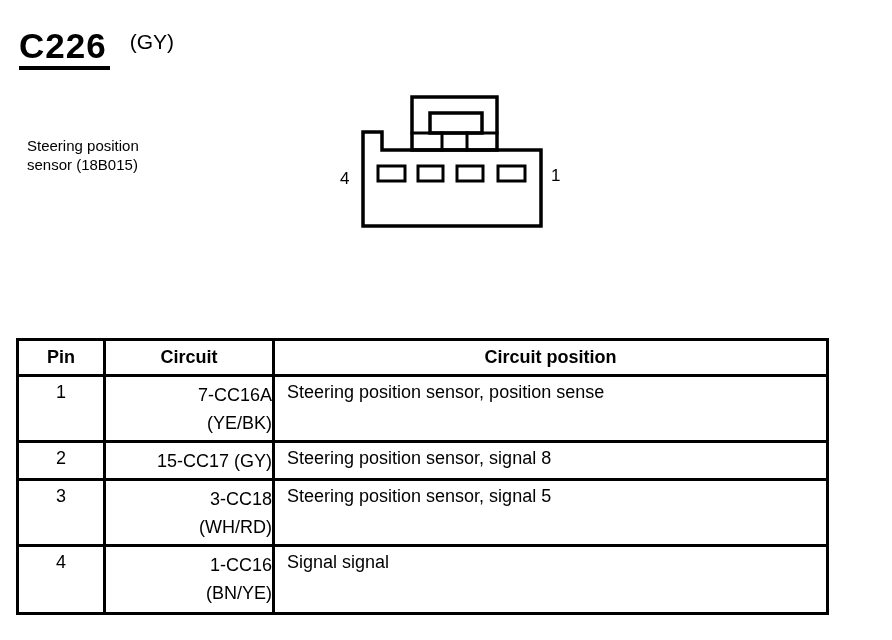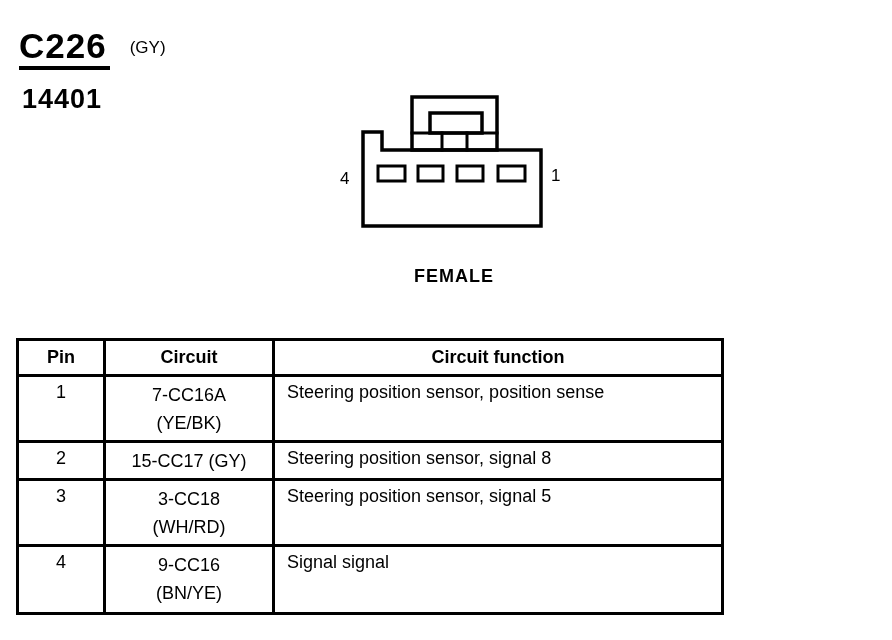--- a/index.html
+++ b/index.html
@@ -18,22 +18,22 @@
     position: absolute; left: 19px; top: 28px;
     display: flex; align-items: flex-start;
   }
   .connector-id {
     font-size: 35px; font-weight: bold; line-height: 1.0;
     letter-spacing: 1px;
     border-bottom: 4px solid #000;
     padding: 0 3px 3px 0;
   }
   .connector-color {
-    font-size: 17px; font-weight: normal;
-    margin-left: 20px; margin-top: 10px;
+    font-size: 21px; font-weight: normal;
+    margin-left: 20px; margin-top: 2px;
   }
   .part-number {
     position: absolute; left: 22px; top: 84px;
     font-size: 27px; font-weight: bold; letter-spacing: 1px;
   }
   .description {
     position: absolute; left: 27px; top: 136px;
     font-size: 15px; line-height: 19px;
   }
 
@@ -41,91 +41,93 @@
   .connector-svg { position: absolute; left: 325px; top: 80px; }
   .female-label {
     position: absolute; left: 374px; top: 266px; width: 160px;
     text-align: center; font-size: 18px; font-weight: bold;
     letter-spacing: 1px;
   }
 
   
   table.pinout {
     position: absolute; left: 16px; top: 338px;
-    width: 708px;
+    width: 813px;
     border-collapse: collapse; table-layout: fixed;
   }
   table.pinout col.c-pin { width: 87px; }
   table.pinout col.c-circuit { width: 169px; }
   table.pinout th, table.pinout td {
     border: 3px solid #000000;
     font-size: 18px;
   }
   table.pinout th {
     height: 36px; font-weight: bold;
     text-align: center; vertical-align: middle;
   }
   tr.r-tall  { height: 66px; }
   tr.r-short { height: 38px; }
   tr.r-last  { height: 68px; }
   td.pin {
     text-align: center; vertical-align: top; padding-top: 5px;
   }
   td.circuit {
-    text-align: center; vertical-align: top; padding-top: 4px;
+    text-align: right; vertical-align: top; padding-top: 4px;
     line-height: 28px;
   }
   td.func {
     text-align: left; vertical-align: top;
     padding: 5px 4px 4px 12px;
   }
 </style>
 </head>
 <body>
 
 <div class="page">
 
   <div class="id-row">
     <div class="connector-id">C226</div>
     <div class="connector-color">(GY)</div>
   </div>
-  <div class="part-number">14401</div>
+  <div class="description">
+    <div>Steering position</div>
+    <div>sensor (18B015)</div>
+  </div>
 
   <svg class="connector-svg" width="260" height="220" viewBox="325 80 260 220" fill="none" stroke="#000000" stroke-linejoin="miter" stroke-linecap="square">
 
     <rect x="412" y="97" width="85" height="53" stroke-width="3.5"></rect>
     <line x1="412" y1="133" x2="497" y2="133" stroke-width="3"></line>
     <rect x="430" y="113" width="52" height="20" stroke-width="3.5"></rect>
     <line x1="442" y1="133" x2="442" y2="150" stroke-width="3"></line>
     <line x1="467" y1="133" x2="467" y2="150" stroke-width="3"></line>
 
     <path stroke-width="3.5" d="M 363 226 L 363 132 L 382 132 L 382 150 L 541 150 L 541 226 Z"></path>
 
     <rect x="378" y="166" width="27" height="15" stroke-width="3"></rect>
     <rect x="418" y="166" width="25" height="15" stroke-width="3"></rect>
     <rect x="457" y="166" width="26" height="15" stroke-width="3"></rect>
     <rect x="498" y="166" width="27" height="15" stroke-width="3"></rect>
 
     <text x="340" y="184" fill="#000000" stroke="none" font-size="17" font-family="Liberation Sans, sans-serif">4</text>
     <text x="551" y="181" fill="#000000" stroke="none" font-size="17" font-family="Liberation Sans, sans-serif">1</text>
   </svg>
 
-  <div class="female-label">FEMALE</div>
 
   <table class="pinout">
     <colgroup>
         <col class="c-pin">
         <col class="c-circuit">
         <col class="c-func">
       </colgroup>
     <thead>
       <tr>
         <th>Pin</th>
         <th>Circuit</th>
-        <th>Circuit function</th>
+        <th>Circuit position</th>
       </tr>
     </thead>
     <tbody>
       <tr class="r-tall">
         <td class="pin">1</td>
         <td class="circuit">
           <div>7-CC16A</div>
           <div>(YE/BK)</div>
         </td>
         <td class="func">Steering position sensor, position sense</td>
@@ -142,21 +144,21 @@
         <td class="pin">3</td>
         <td class="circuit">
           <div>3-CC18</div>
           <div>(WH/RD)</div>
         </td>
         <td class="func">Steering position sensor, signal 5</td>
       </tr>
       <tr class="r-last">
         <td class="pin">4</td>
         <td class="circuit">
-          <div>9-CC16</div>
+          <div>1-CC16</div>
           <div>(BN/YE)</div>
         </td>
         <td class="func">Signal signal</td>
       </tr>
     </tbody>
   </table>
 
 </div>
 
 </body></html>

